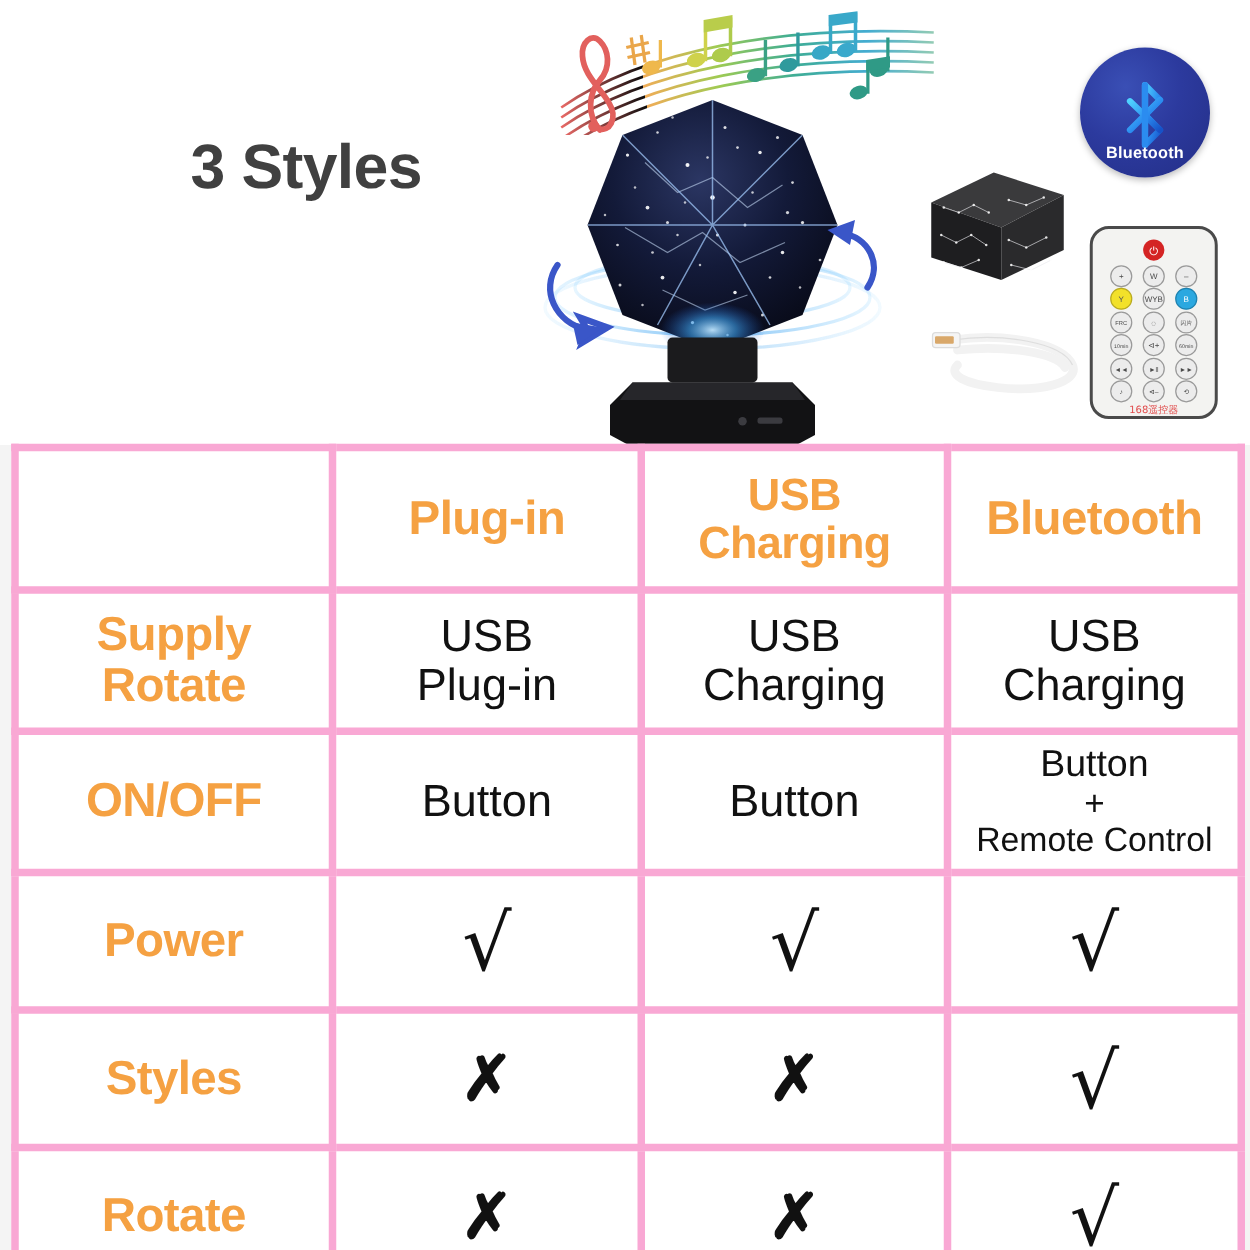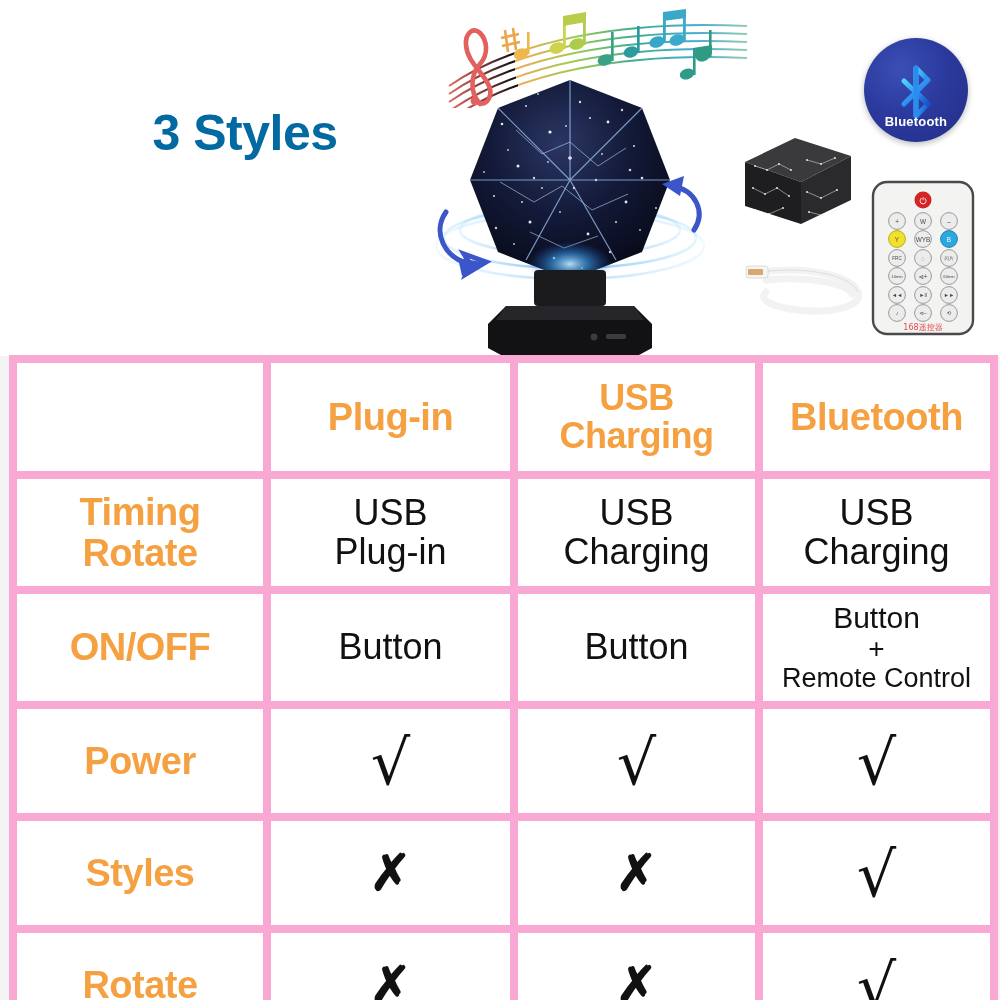--- a/index.html
+++ b/index.html
@@ -9,21 +9,21 @@
     font-family:"Liberation Sans",sans-serif;
     overflow:hidden;
     position:relative;
   }
 
   
   #hero{position:absolute;left:0;top:0;width:1000px;height:356px;background:#ffffff;}
 
   .headline{
     position:absolute;left:45px;top:104px;width:400px;
-    color:#0369a1;font-weight:bold;font-size:50px;line-height:1.18;
+    color:#404040;font-weight:bold;font-size:50px;line-height:1.18;
     text-align:center;letter-spacing:-0.5px;
   }
   .headline .l1{display:block;}
   .headline .l2{display:block;}
 
   
   #music{position:absolute;left:425px;top:0px;width:330px;height:108px;}
 
   
   #lamp{position:absolute;left:430px;top:62px;width:280px;height:294px;}
@@ -48,21 +48,21 @@
 
   
   #remote{position:absolute;left:869px;top:178px;width:108px;height:160px;}
 
   
   #cmp-table{
     position:absolute;left:9px;top:355px;width:981px;height:630px;
     border-collapse:collapse;table-layout:fixed;background:#fff;
   }
   #cmp-table td{
-    border:8px solid #f9a8d4;
+    border:6px solid #f9a8d4;
     text-align:center;vertical-align:middle;
     padding:0 2px;
     line-height:1.06;
   }
   #cmp-table col.c0{width:254px;}
   #cmp-table col.c1{width:247px;}
   #cmp-table col.c2{width:245px;}
   #cmp-table col.c3{width:235px;}
 
   tr.r-head td{height:108px;}
@@ -385,21 +385,21 @@
         </div>
       </td>
       <td>
         <span class="hdr">Bluetooth</span>
       </td>
     </tr>
 
     <tr class="r-body">
       <td>
         <div class="rowlbl">
-          <span class="ln" style="display:block">Timing</span>
+          <span class="ln" style="display:block">Supply</span>
           <span class="ln" style="display:block">Rotate</span>
         </div>
       </td>
       <td>
         <div class="val">
           <span class="ln">USB</span>
           <span class="ln">Plug-in</span>
         </div>
       </td>
       <td>

